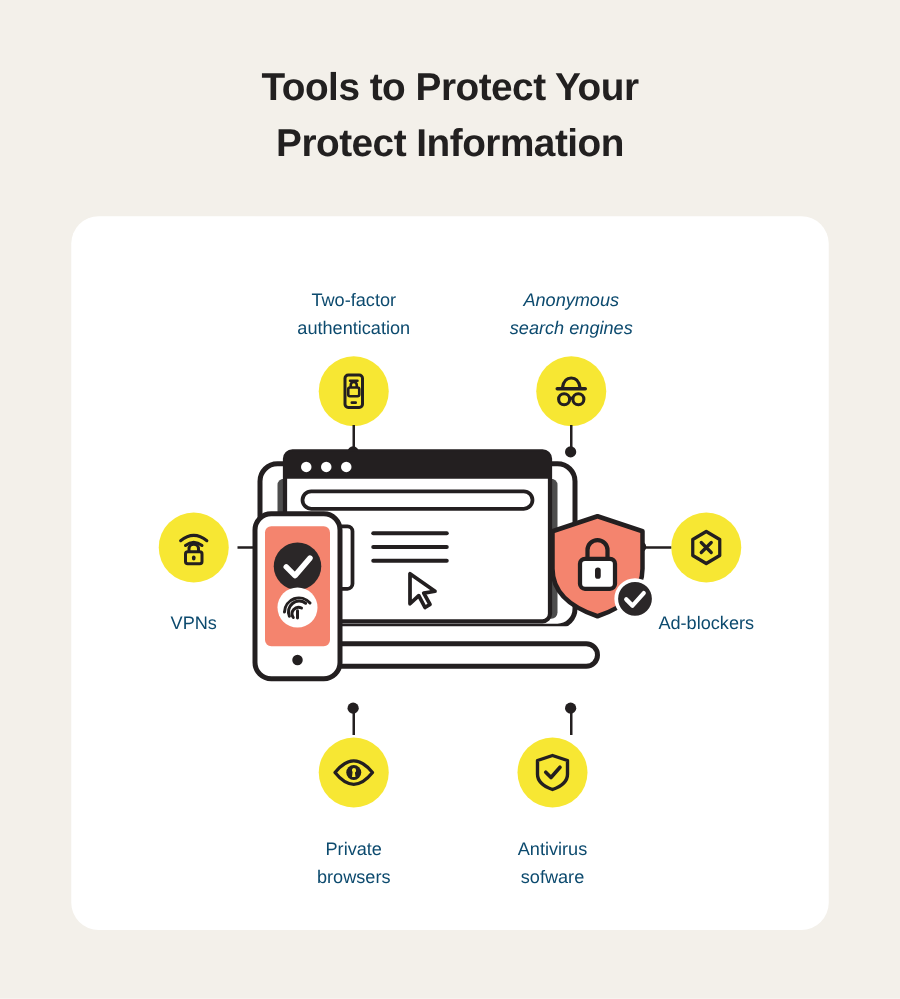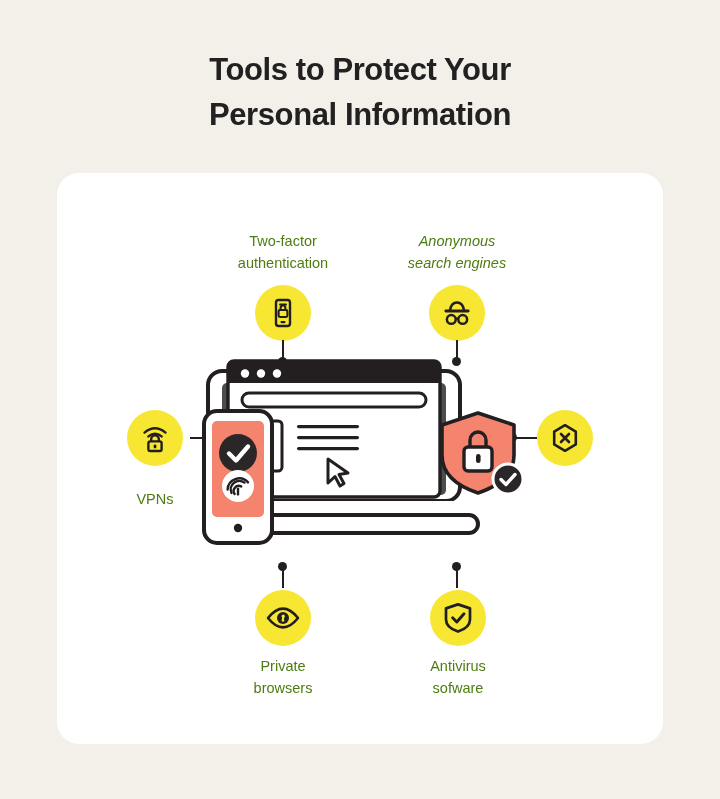--- a/index.html
+++ b/index.html
@@ -49,38 +49,38 @@
   
   .node {
     position: absolute;
     width: 160px;
     margin-left: -80px;
     text-align: center;
   }
   .node-label {
     font-size: 14.5px;
     line-height: 1.5;
-    color: #4d7c0f;
+    color: #0c4a6e;
     white-space: pre-line;
     text-align: center;
   }
   .badge {
     width: 56px;
     height: 56px;
     border-radius: 50%;
     background: #f7e733;
     margin: 0 auto;
     display: flex;
     align-items: center;
     justify-content: center;
   }
   .badge svg { display: block; }
 
   .node.top .node-label { margin-bottom: 10px; }
-  .node.bottom .node-label { margin-top: 10px; }
+  .node.bottom .node-label { margin-top: 24px; }
 
   
   .node.side { width: 120px; margin-left: -60px; }
   .node.side .node-label { margin-top: 23px; }
 
   
   .conn {
     position: absolute;
     background: #231f20;
   }
@@ -104,21 +104,21 @@
   }
   .illus svg { display: block; }
 </style>
 </head>
 <body>
 
 <div class="page">
 
   <div class="title">
     <span class="title-line">Tools to Protect Your</span>
-    <span class="title-line">Personal Information</span>
+    <span class="title-line">Protect Information</span>
   </div>
 
   <div class="card"></div>
 
   <div class="node top" style="left:283px; top:231px;">
     <div class="node-label">Two-factor
 authentication</div>
     <div class="badge">
       <span>
         <svg width="34" height="34" viewBox="0 0 34 34">
@@ -172,20 +172,21 @@
 
   <div class="node side" style="left:565px; top:410px;">
     <div class="badge">
       <span>
         <svg width="34" height="34" viewBox="0 0 34 34">
           <path d="M17 4.2 L27.8 10.6 V23.4 L17 29.8 L6.2 23.4 V10.6 Z" fill="none" stroke="#231f20" stroke-width="2.6" stroke-linejoin="round"></path>
           <path d="M13 13 L21 21 M21 13 L13 21" fill="none" stroke="#231f20" stroke-width="2.6" stroke-linecap="round"></path>
         </svg>
       </span>
     </div>
+    <div class="node-label">Ad-blockers</div>
   </div>
   <div class="conn h" style="left:513px; top:437px; width:24px;"></div>
   <div class="dot" style="left:508px; top:433px;"></div>
 
   <div class="conn v" style="left:282px; top:566px; height:22px;"></div>
   <div class="dot" style="left:278px; top:562px;"></div>
   <div class="node bottom" style="left:283px; top:590px;">
     <div class="badge">
       <span>
         <svg width="36" height="30" viewBox="0 0 36 30">
@@ -194,21 +195,21 @@
           <path d="M18 11.4 a1.9 1.9 0 0 1 1.9 1.9 a1.9 1.9 0 0 1 -0.95 1.64 L19.4 18.6 h-2.8 l0.45 -4.06 A1.9 1.9 0 0 1 18 11.4 Z" fill="#f7e733"></path>
         </svg>
       </span>
     </div>
     <div class="node-label">Private
 browsers</div>
   </div>
 
   <div class="conn v" style="left:456px; top:566px; height:22px;"></div>
   <div class="dot" style="left:452px; top:562px;"></div>
-  <div class="node bottom" style="left:458px; top:590px;">
+  <div class="node bottom" style="left:442px; top:590px;">
     <div class="badge">
       <span>
         <svg width="32" height="34" viewBox="0 0 32 34">
           <path d="M16 3.4 L28 7.4 v11 q0 8 -12 12.2 q-12 -4.2 -12 -12.2 V7.4 Z" fill="none" stroke="#231f20" stroke-width="2.7" stroke-linejoin="round"></path>
           <path d="M10.6 16.8 L14.8 21 L22 12.8" fill="none" stroke="#231f20" stroke-width="2.9" stroke-linecap="round" stroke-linejoin="round"></path>
         </svg>
       </span>
     </div>
     <div class="node-label">Antivirus
 sofware</div>

